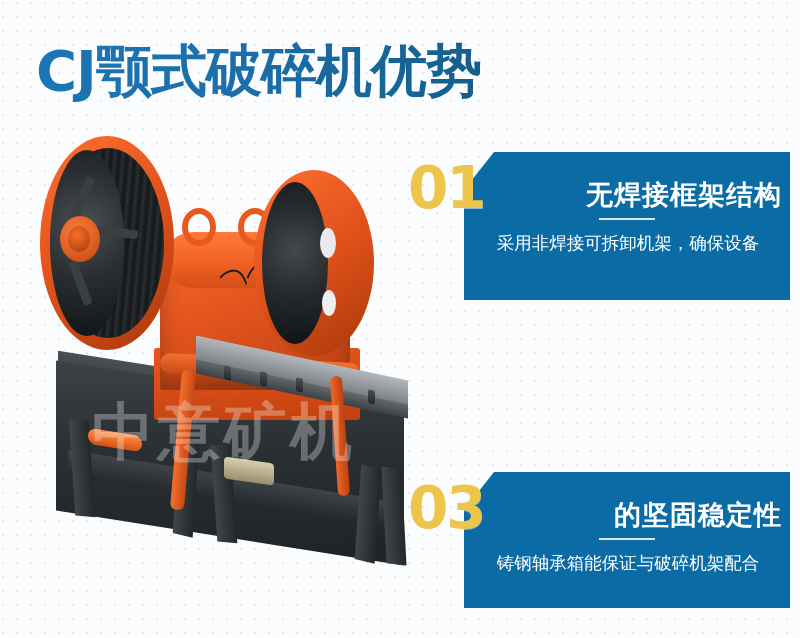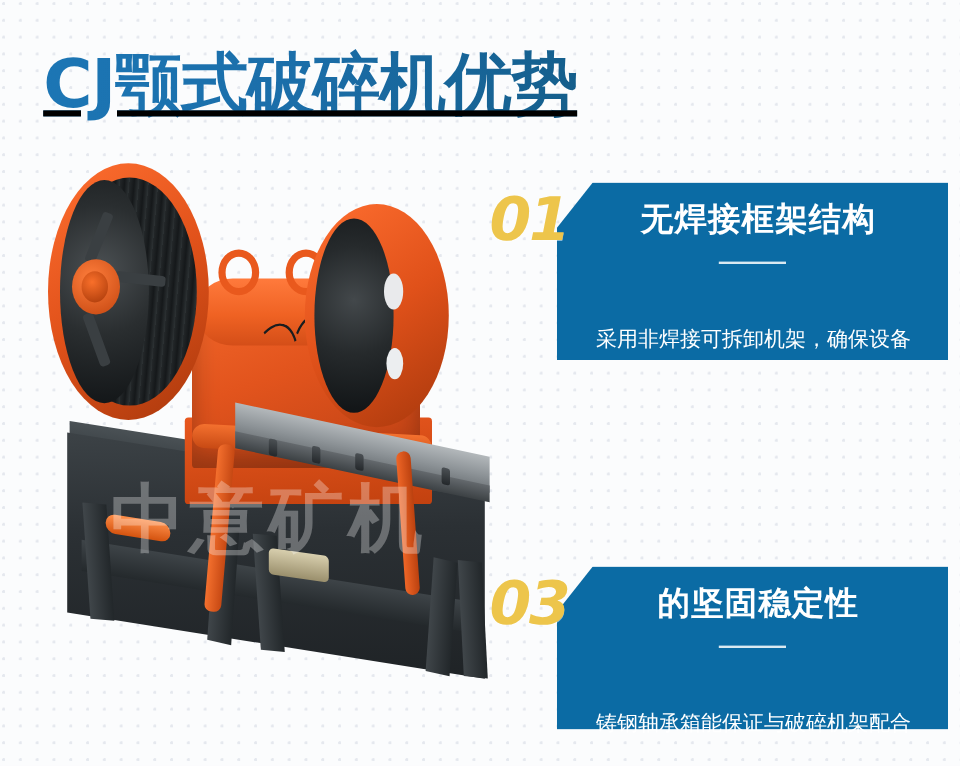--- a/index.html
+++ b/index.html
@@ -25,21 +25,20 @@
     background-size: 14px 14px;
   }
 
   
   #title-area {
     position: absolute;
     left: 36px;
     top: 28px;
     width: 600px;
     height: 86px;
-    text-decoration: underline;
   }
   #poster-title {
     font-size: 56px;
     line-height: 86px;
     font-weight: bold;
     letter-spacing: -1px;
     white-space: nowrap;
     background: linear-gradient(100deg, #1c76b5 0%, #1b6ea9 35%, #15608f 70%, #12516f 100%);
     -webkit-background-clip: text;
     background-clip: text;
@@ -256,23 +255,22 @@
     width: 386px;
   }
   .feature.f1 { top: 152px; height: 148px; }
   .feature.f2 { top: 312px; height: 148px; }
   .feature.f3 { top: 472px; height: 136px; }
 
   .fnum {
     position: absolute;
     left: 4px;
     top: 2px;
-    font-size: 50px;
+    font-size: 58px;
     font-weight: bold;
-    font-style: italic;
     color: #eec councils;
     color: #edc54b;
     letter-spacing: -2px;
     z-index: 3;
     font-family: "DejaVu Sans", "Liberation Sans", sans-serif;
     text-shadow: 0 1px 0 rgba(255,255,255,0.5);
   }
 
   .fbox {
     position: absolute;
@@ -280,28 +278,28 @@
     top: 0;
     right: 0;
     bottom: 0;
     background: #0b6ba4;
     clip-path: polygon(30px 0, 100% 0, 100% 100%, 0 100%, 0 38px);
   }
   .fhead {
     position: absolute;
     left: 78px;
     right: 8px;
-    top: 9px;
+    top: 20px;
     height: 46px;
     line-height: 46px;
     color: #ffffff;
     font-size: 27px;
     font-weight: bold;
     letter-spacing: 1px;
-    text-align: center;
+    text-align: right;
     z-index: 4;
     font-family: "DejaVu Sans", "Liberation Sans", sans-serif;
   }
   .fdivider {
     position: absolute;
     left: 50%;
     transform: translateX(-50%);
     margin-left: 30px;
     top: 66px;
     width: 56px;
@@ -314,21 +312,21 @@
     left: 72px;
     right: 10px;
     top: 78px;
     color: #ffffff;
     font-size: 17.5px;
     line-height: 26px;
     text-align: center;
     z-index: 4;
     font-family: "DejaVu Sans", "Liberation Sans", sans-serif;
   }
-  .fdesc div { white-space: nowrap; margin-top: 40px; }
+  .fdesc div { white-space: nowrap; }
 </style>
 </head>
 <body>
 
 <div id="poster">
 
   <div id="title-area">
     <div id="poster-title">CJ颚式破碎机优势</div>
   </div>
 

